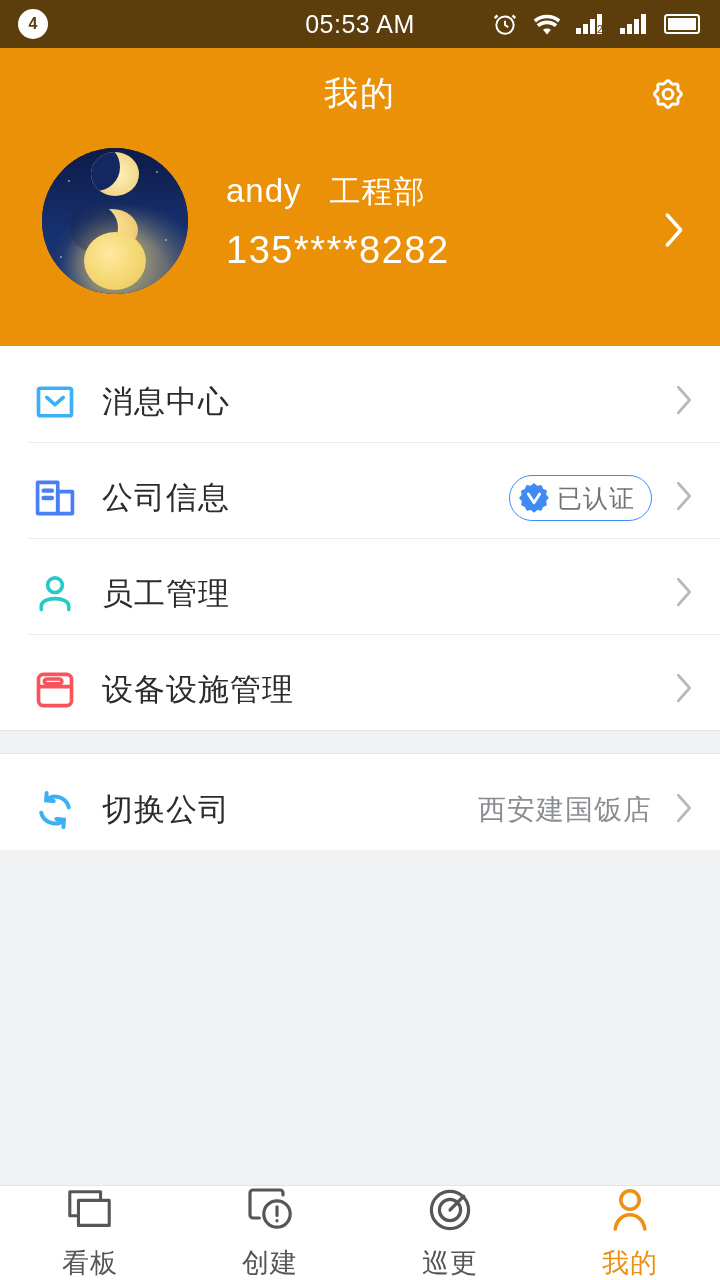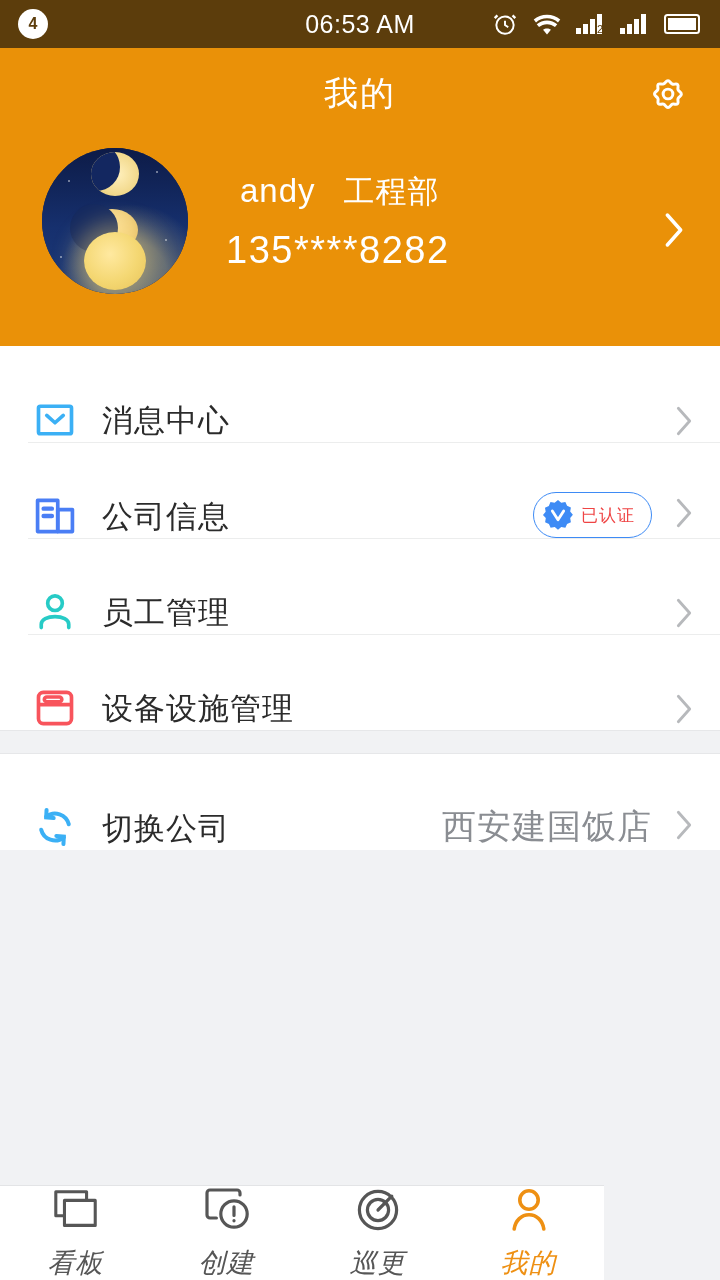--- a/index.html
+++ b/index.html
@@ -89,74 +89,73 @@
     background:radial-gradient(circle at 55% 50%, #fff0bd 0%, #f2d98c 60%, #dcbd68 100%);
     overflow:hidden;
   }
   .moon-cres::after{
     content:""; position:absolute; left:-19px; top:-9px;
     width:48px;height:48px;border-radius:50%;
     background:#132760;
   }
 
   .pinfo{ margin-left:38px; }
-  .pline1{ display:flex; align-items:baseline;margin-left:14px; }
+  .pline1{ display:flex; align-items:baseline; }
   .pname{ font-size:33px; letter-spacing:1px; }
   .pdept{ font-size:31px; margin-left:28px; letter-spacing:1px; }
   .pphone{ font-size:38px; margin-top:16px; letter-spacing:1.5px; }
   .prof-chev{
     position:absolute; right:34px; top:50%; transform:translateY(-50%);
   }
 
   
   .group{ background:#fff; }
   .gap{ height:24px; background:#f1f2f4; border-top:1px solid #e6e7e9; border-bottom:1px solid #e6e7e9; }
   .row{
-    height:96px; display:flex; align-items:flex-end;
+    height:96px; display:flex; align-items:center;
     padding:16px 26px 0 28px; position:relative; cursor:pointer;
     background:#fff;
   }
   .row + .row::before{
     content:""; position:absolute; left:28px; right:0; top:0; height:1px; background:#eceded;
   }
   .row-ico{ width:54px; flex:0 0 54px; display:flex; align-items:center; justify-content:center; }
   .row-label{ font-size:31px; color:#2b2b2b; margin-left:20px; letter-spacing:1px; }
   .row-right{ margin-left:auto; display:flex; align-items:center; gap:22px; }
-  .row-value{ font-size:34px; color:#8a8d92; letter-spacing:1px; }
+  .row-value{ font-size:28px; color:#8a8d92; letter-spacing:1px; }
   .badge{
     display:flex; align-items:center; gap:6px;
     border:1.5px solid #3e8bf5; border-radius:999px;
     padding:5px 16px 5px 7px;
   }
-  .badge-txt{ font-size:17px; color:#ef4444; letter-spacing:1px; }
+  .badge-txt{ font-size:25px; color:#737373; letter-spacing:1px; }
   .chev{ flex:0 0 auto; }
 
   
   .tabbar{
-    position:absolute; left:0; bottom:0; width:604px; height:95px;
+    position:absolute; left:0; bottom:0; width:720px; height:95px;
     background:#fff; border-top:1px solid #e3e4e6;
     display:flex;
-    font-style:italic;
   }
   .tab{
     flex:1; display:flex; flex-direction:column;
     align-items:center; justify-content:center; gap:7px;
     cursor:pointer;
   }
   .tab-label{ font-size:27px; color:#565656; letter-spacing:1px; }
   .tab.active .tab-label{ color:#ee9013; }
 </style>
 </head>
 <body>
 
 <div id="app">
 
   <div class="statusbar">
     <div class="sb-badge">4</div>
-    <div class="sb-time">06:53 AM</div>
+    <div class="sb-time">05:53 AM</div>
     <div class="sb-icons">
       <span>
         <svg width="26" height="26" viewBox="0 0 24 24" fill="none" stroke="#fff" stroke-width="1.8">
           <circle cx="12" cy="13" r="8"></circle>
             <path d="M12 9v4l3 2"></path>
           <path d="M5 4 2.5 6.5M19 4l2.5 2.5" stroke-width="2.2"></path>
         </svg>
       </span>
       <span>
         <svg width="30" height="24" viewBox="0 0 26 20" fill="#fff">

